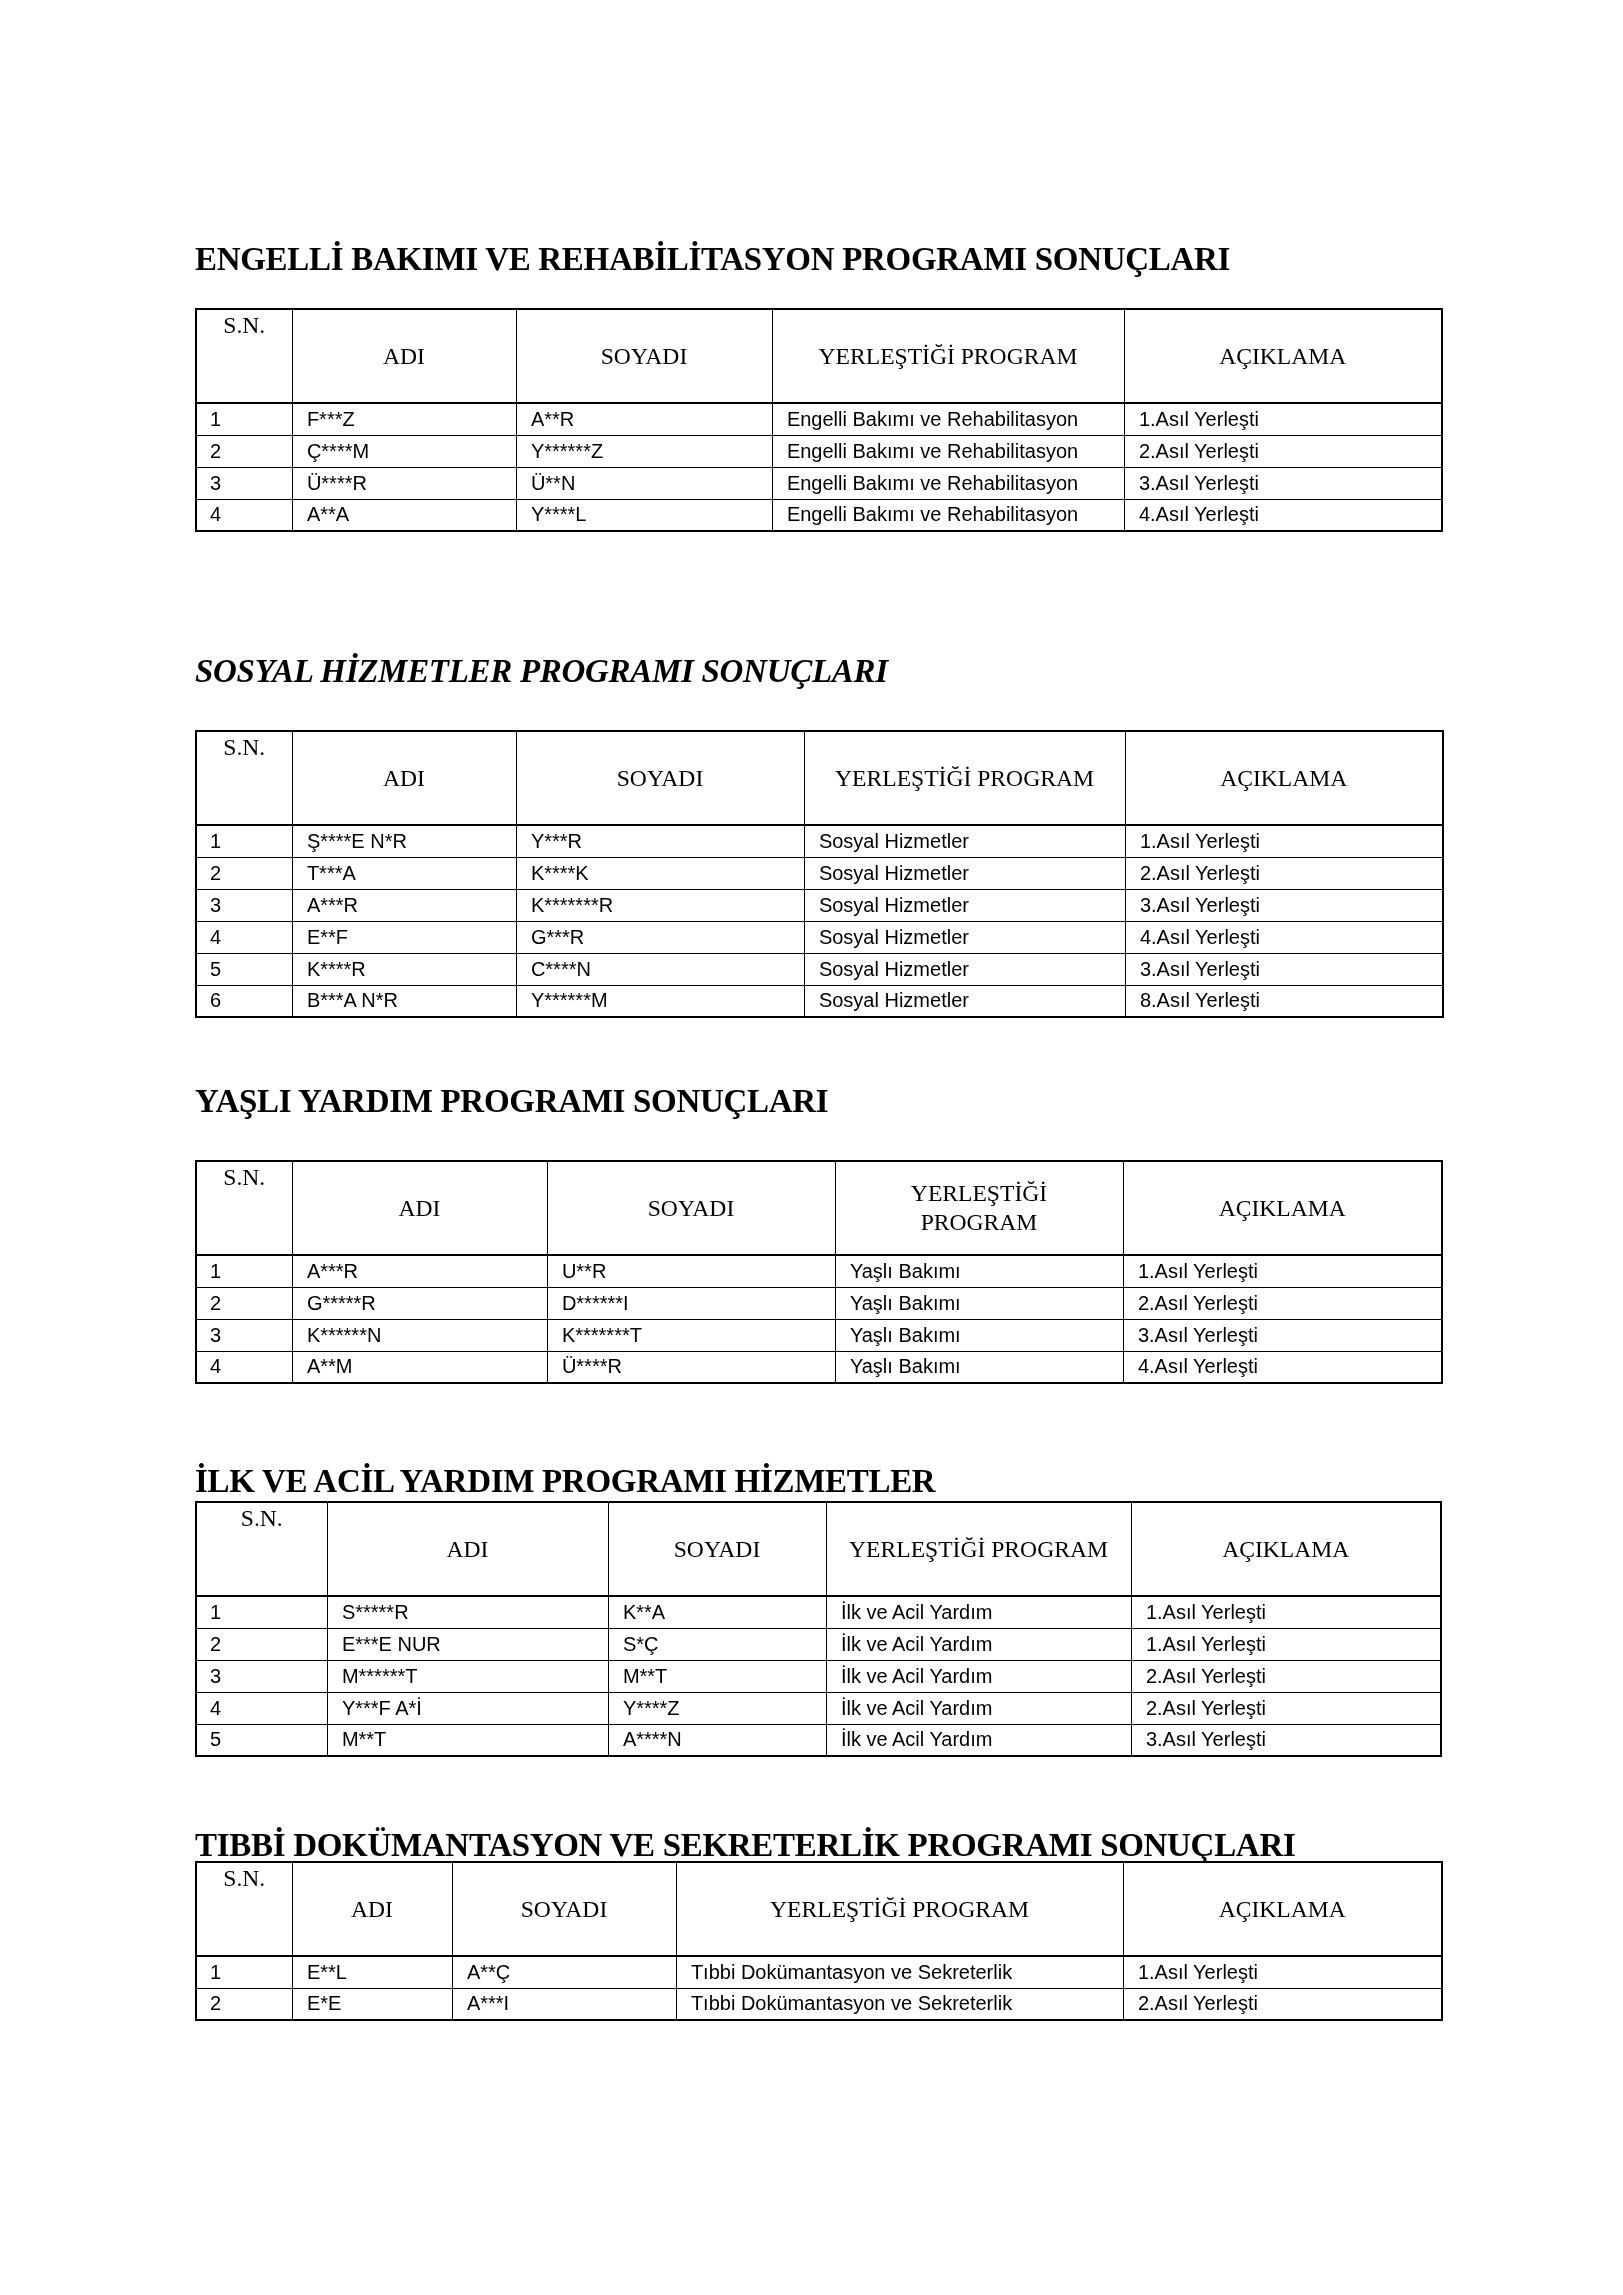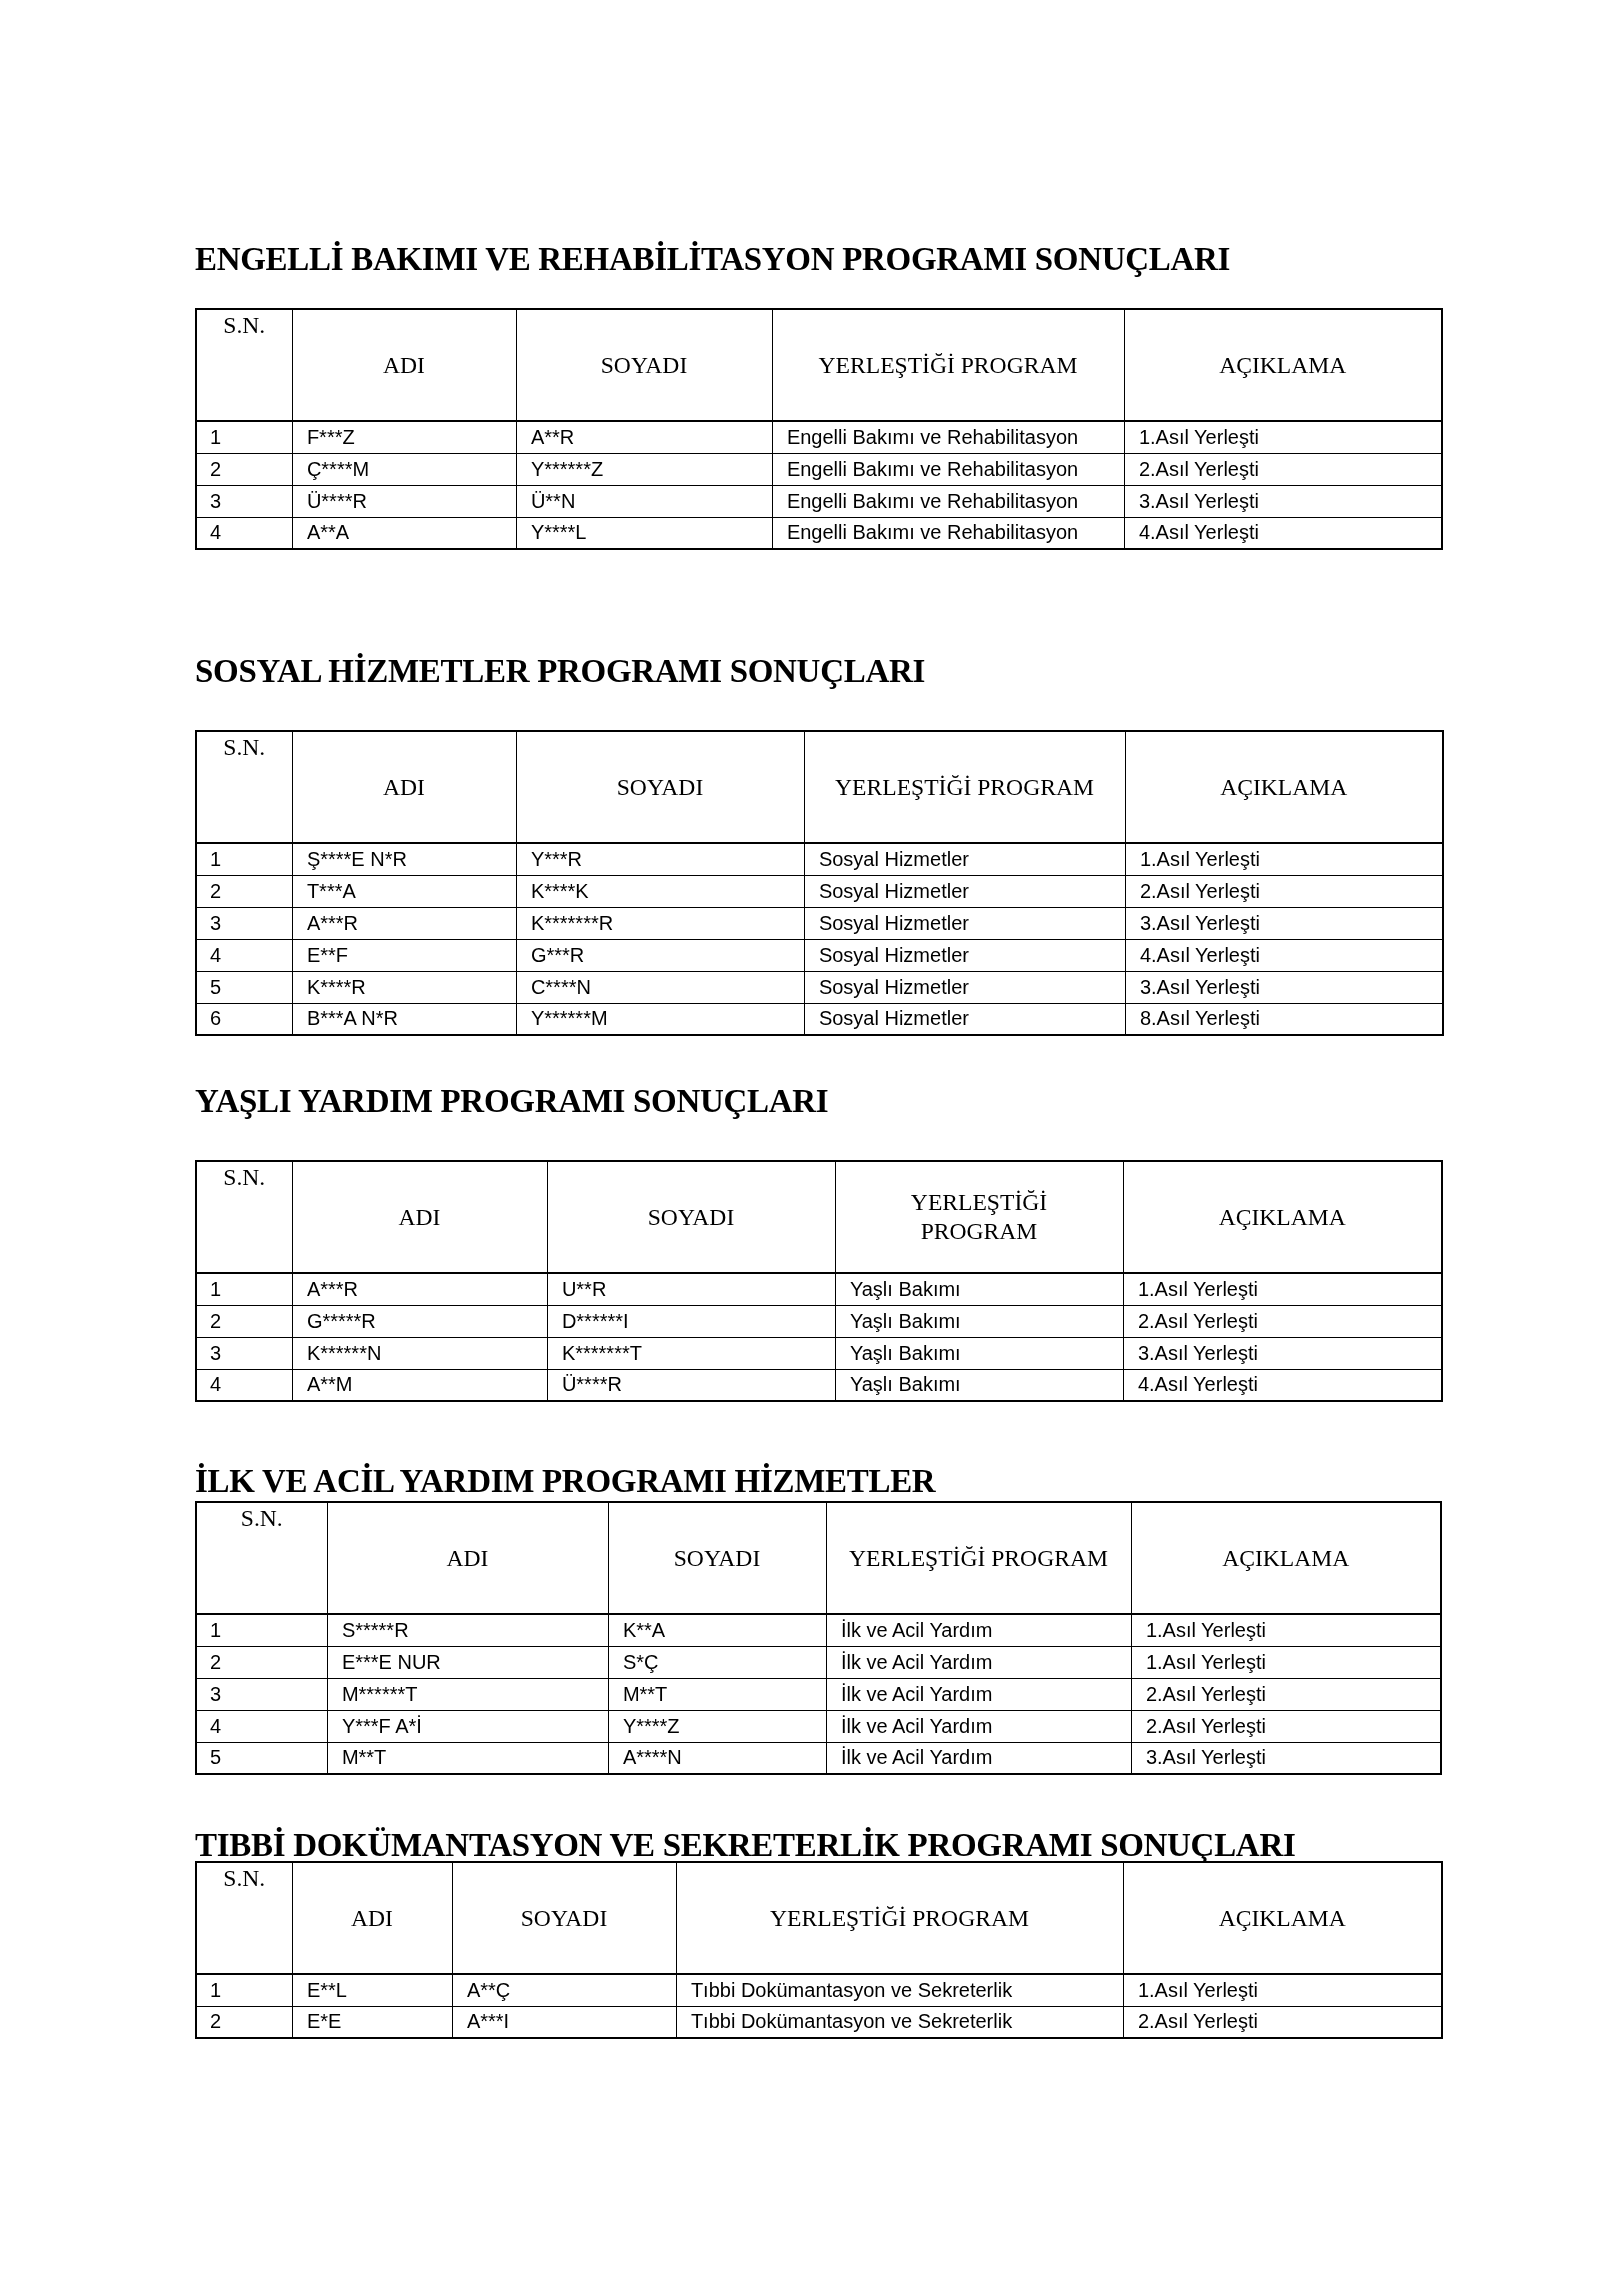--- a/index.html
+++ b/index.html
@@ -8,21 +8,21 @@
   .title {
     position:absolute; left:0; white-space:nowrap;
     font-family:"Liberation Serif", serif; font-weight:bold; font-size:33px; line-height:37px;
     letter-spacing:-0.3px;
   }
   table.res {
     position:absolute; left:0; width:1246px; border-collapse:collapse; table-layout:fixed;
     border:2px solid #000;
   }
   table.res th, table.res td { border:1.3px solid #000; padding:0; }
-  table.res thead tr { height:112px; }
+  table.res thead tr { height:94px; }
   table.res thead th {
     font-family:"Liberation Serif", serif; font-weight:normal; font-size:23.6px;
     text-align:center; vertical-align:middle; line-height:29px;
   }
   table.res thead th.sn { vertical-align:top; padding-top:1.3px; }
   table.res thead { border-bottom:2.6px solid #000; }
   table.res tbody td {
     font-family:"Liberation Sans", sans-serif; font-size:20px; line-height:29px;
     vertical-align:middle; padding-left:14.4px; white-space:nowrap;
   }
@@ -78,21 +78,21 @@
           <td>A**A</td>
           <td>Y****L</td>
           <td>Engelli Bakımı ve Rehabilitasyon</td>
           <td>4.Asıl Yerleşti</td>
         </tr>
     </tbody>
   </table>
 </div>
 
 <div class="section" style="top:653px;">
-  <div class="title" style="top:0;">SOSYAL HİZMETLER PROGRAMI SONUÇLARI</div>
+  <div class="title" style="top:0;font-style:italic;">SOSYAL HİZMETLER PROGRAMI SONUÇLARI</div>
   <table class="res" style="top:77px;">
     <colgroup>
         <col style="width:96px">
         <col style="width:224px">
         <col style="width:288px">
         <col style="width:321px">
         <col style="width:318px">
       </colgroup>
     <thead>
         <tr>

